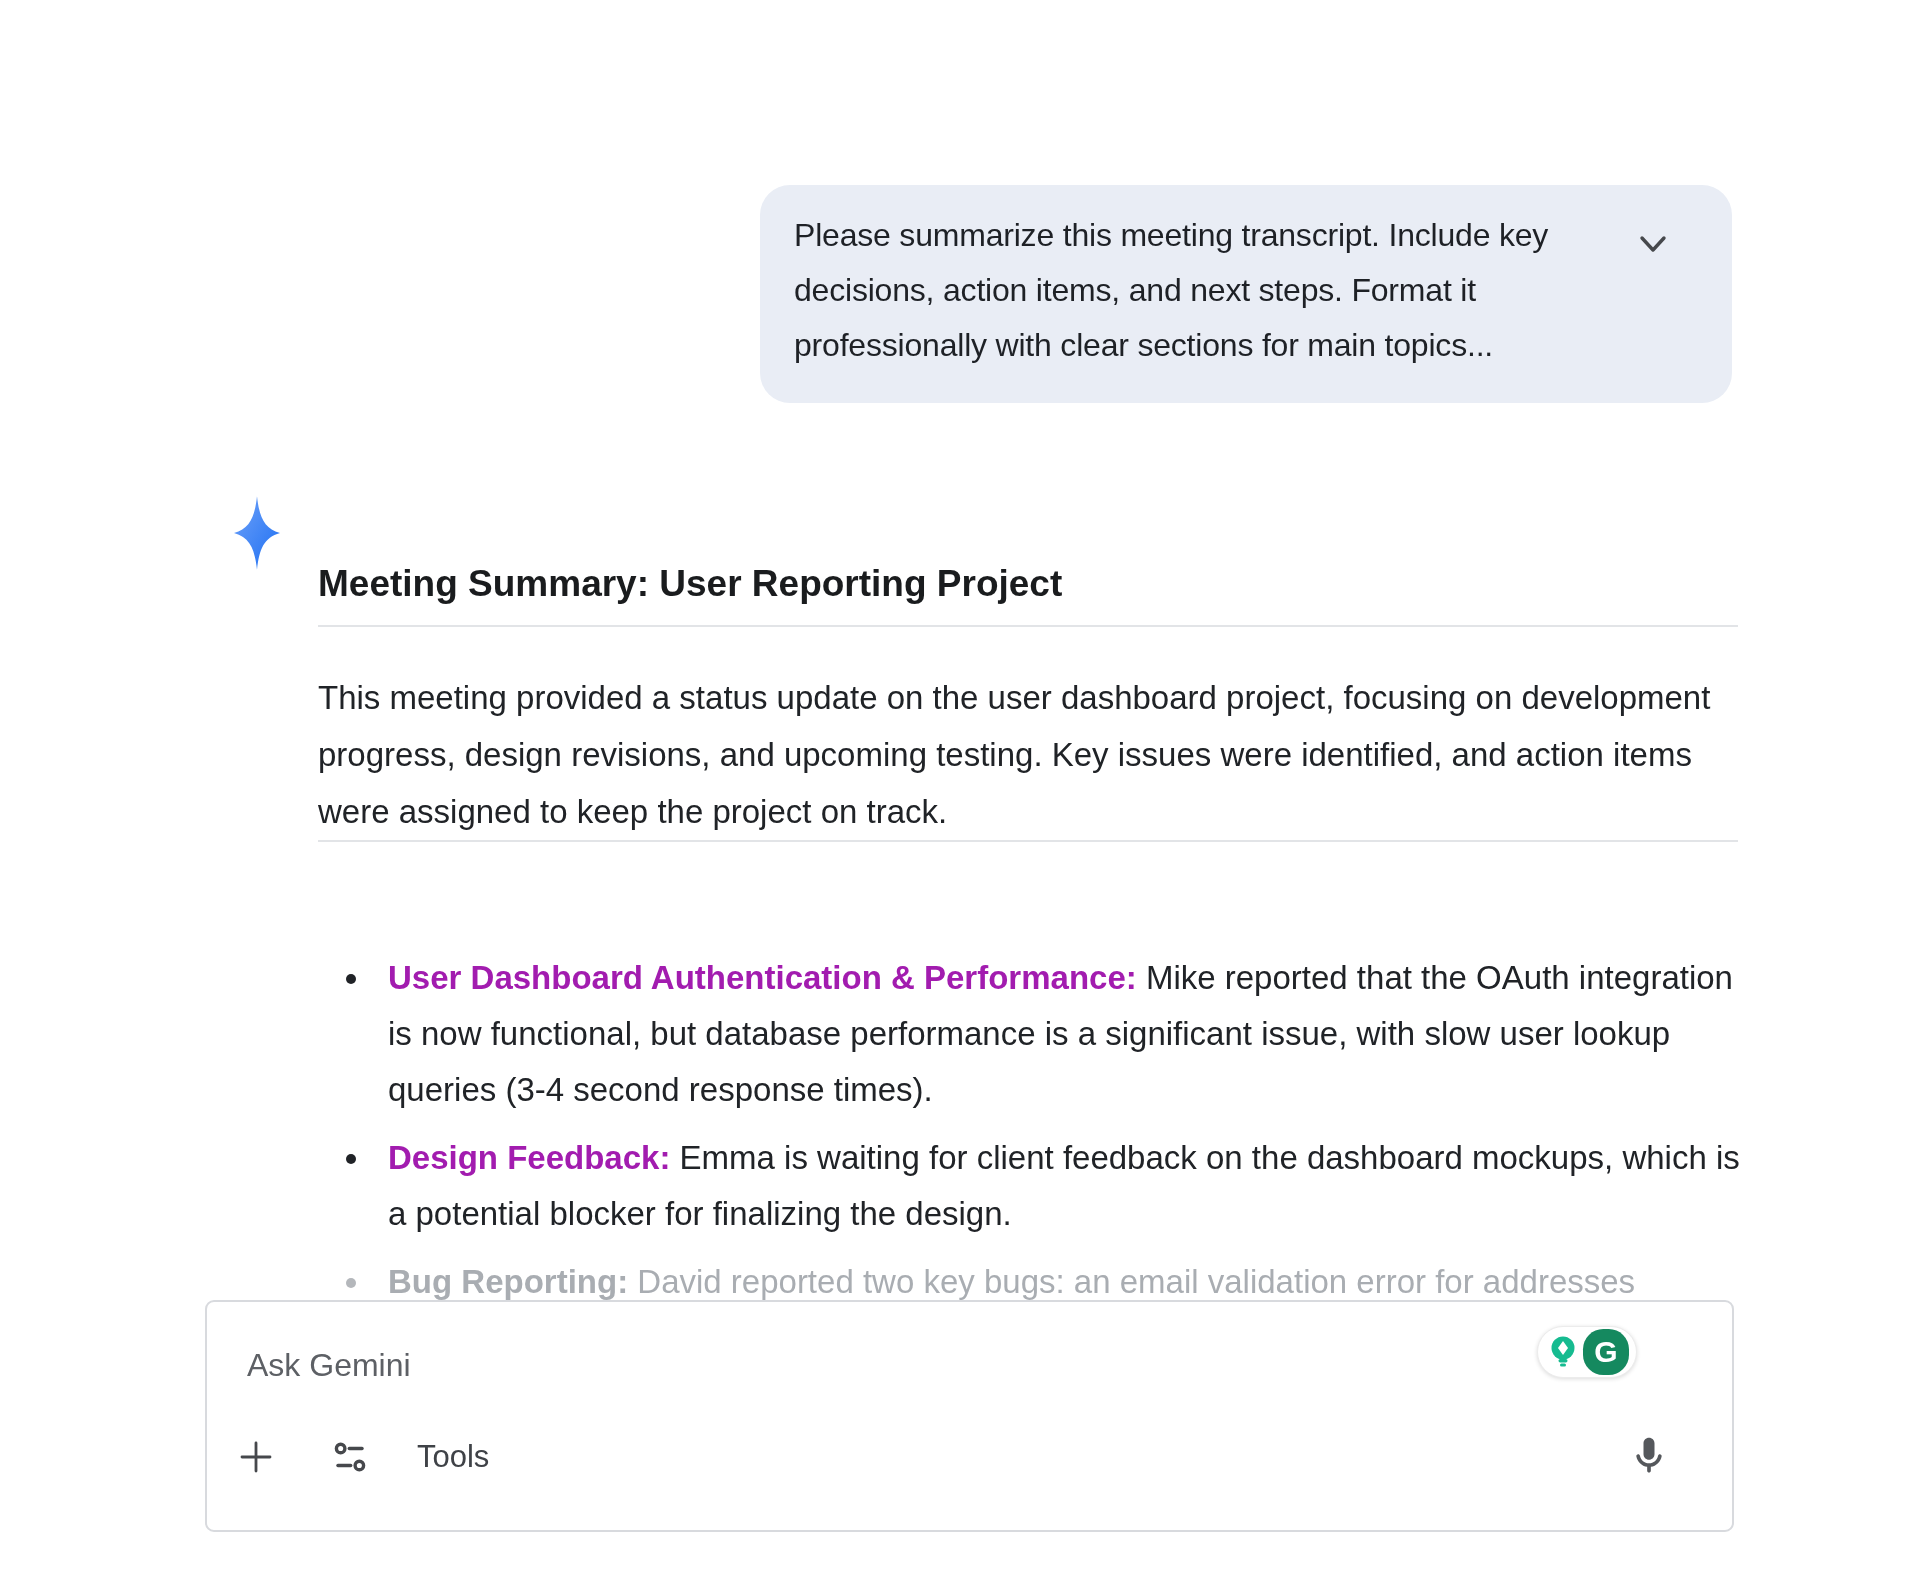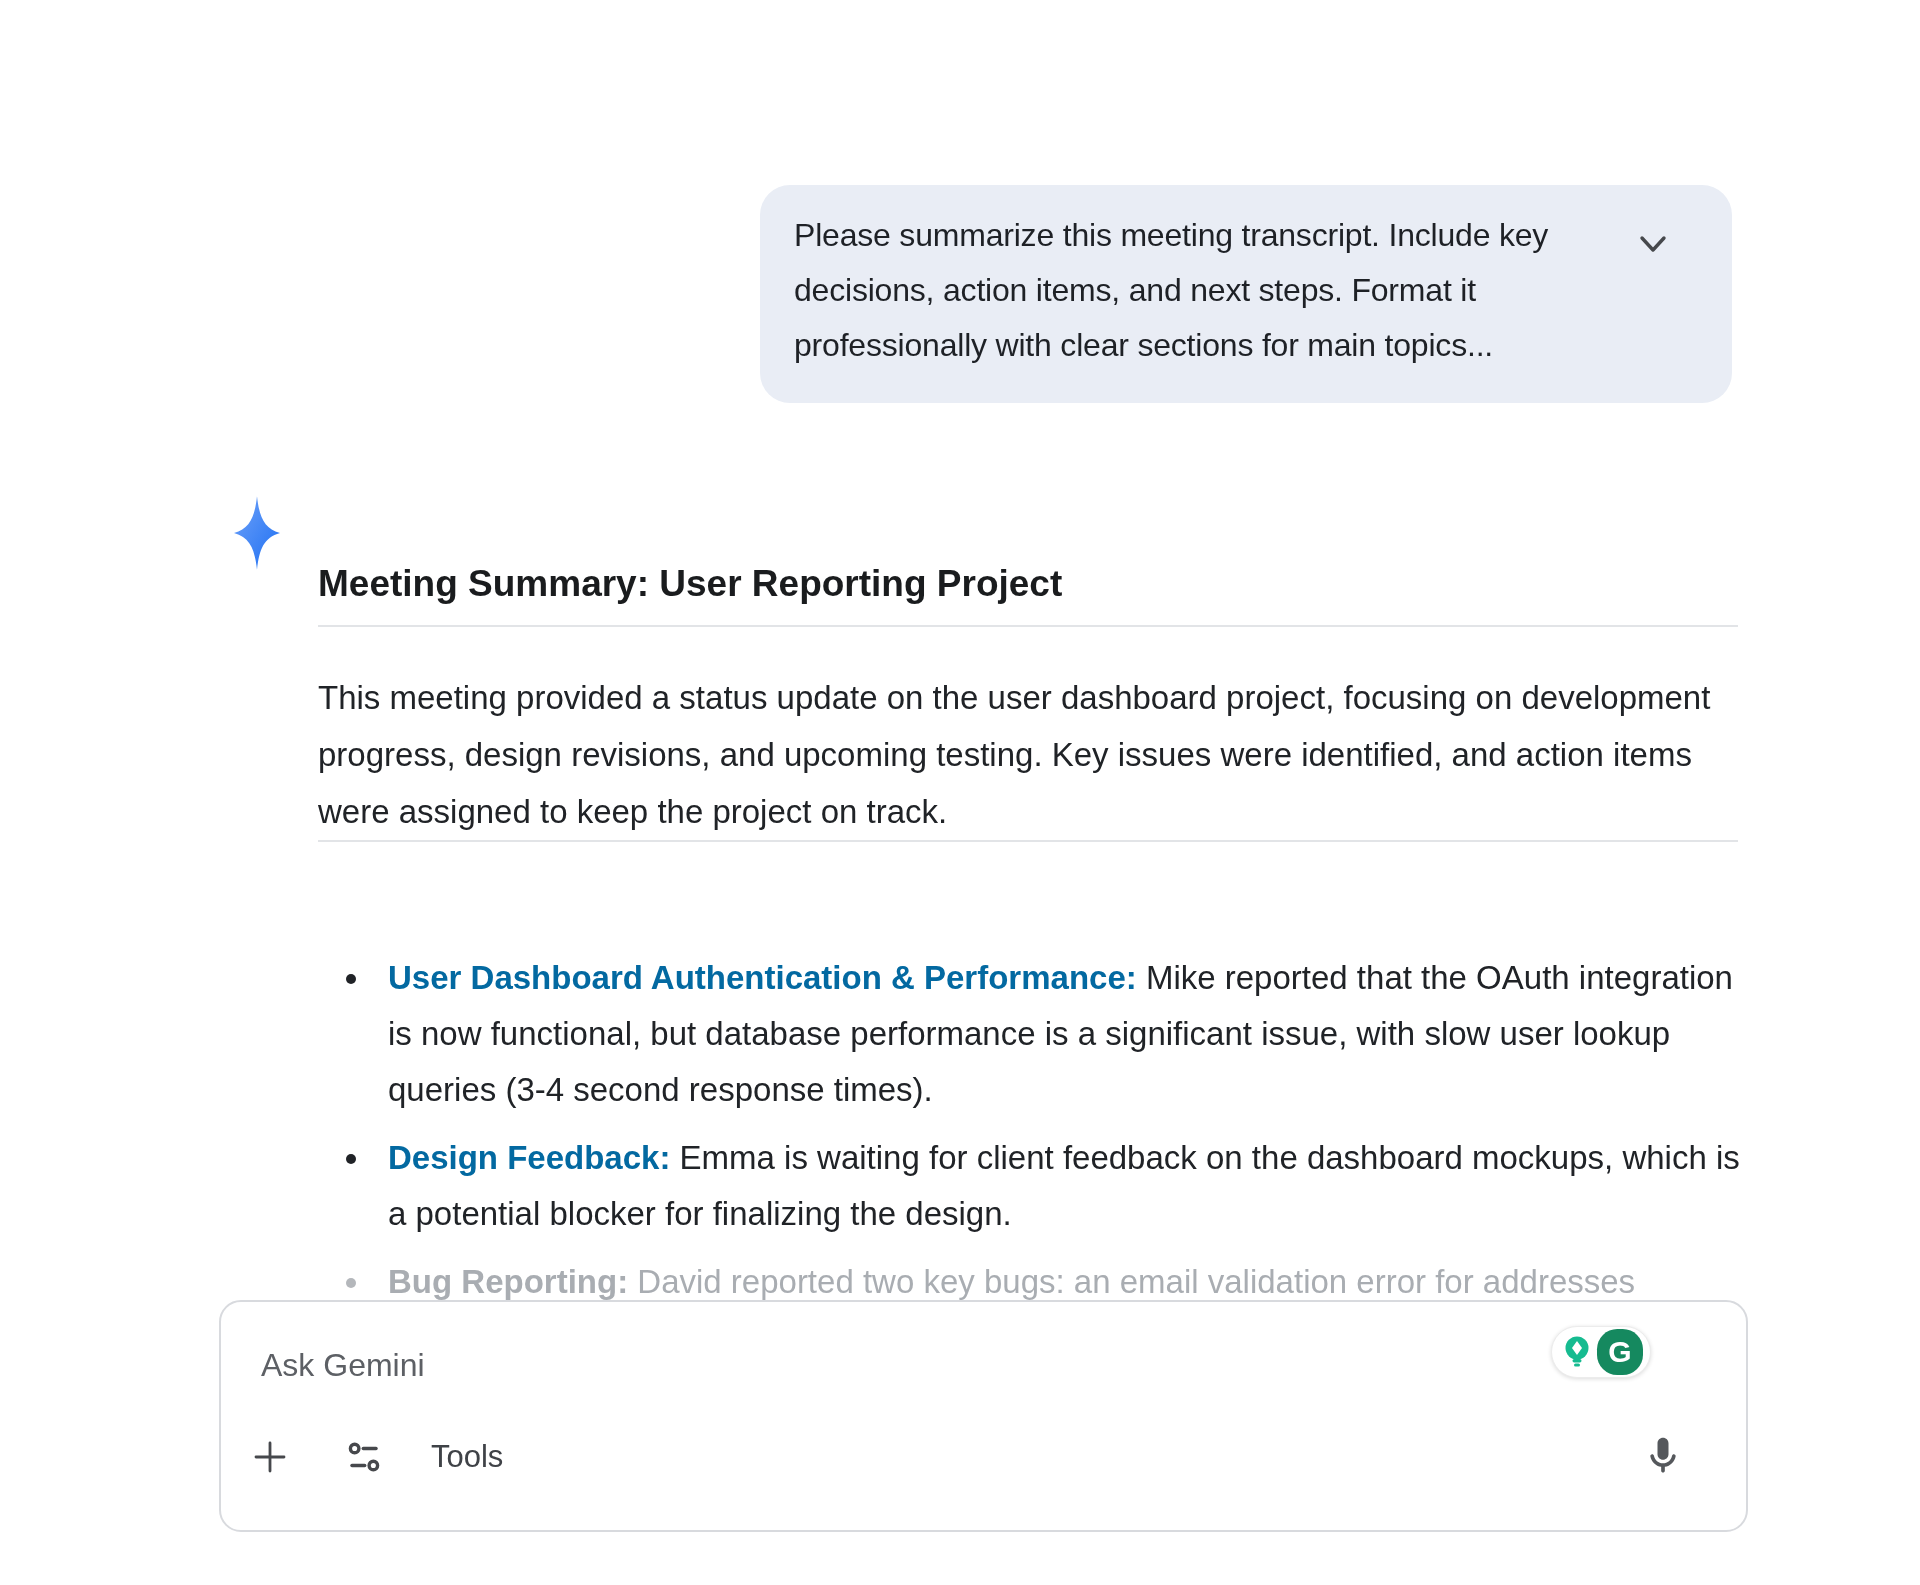--- a/index.html
+++ b/index.html
@@ -44,28 +44,28 @@
     position:absolute;left:318px;top:950px;width:1432px;margin:0;padding:0;list-style:none;
   }
   .bullets li{
     position:relative;padding-left:70px;margin:0 0 12px 0;
     font-size:33px;line-height:56px;color:#202327;
   }
   .bullets li .dot{
     position:absolute;left:28px;top:24px;width:10px;height:10px;border-radius:50%;
     background:#202327;
   }
-  .bullets li b{font-weight:700;color:#0369a1;}
+  .bullets li b{font-weight:700;color:#a21caf;}
   .bullets li.faded, .bullets li.faded b{color:#a9adb2;}
   .bullets li.faded .dot{background:#b4b7bb;}
 
   
   .composer{
-    position:absolute;left:219px;top:1300px;width:1529px;height:232px;box-sizing:border-box;
-    background:#ffffff;border:2px solid #d8dade;border-radius:22px;z-index:5;
+    position:absolute;left:205px;top:1300px;width:1529px;height:232px;box-sizing:border-box;
+    background:#ffffff;border:2px solid #d8dade;border-radius:9px;z-index:5;
   }
   .ask-input{
     position:absolute;left:38px;top:44px;width:1200px;border:none;outline:none;
     font-family:"Liberation Sans", sans-serif;font-size:32px;color:#1f1f1f;background:transparent;
   }
   .ask-input::placeholder{color:#5d6065;opacity:1;}
   .grammarly-pill{
     position:absolute;left:1330px;top:24px;width:98px;height:50px;
     background:#ffffff;border:1px solid #ececec;border-radius:26px;
     box-shadow:0 1px 4px rgba(0,0,0,0.14);

